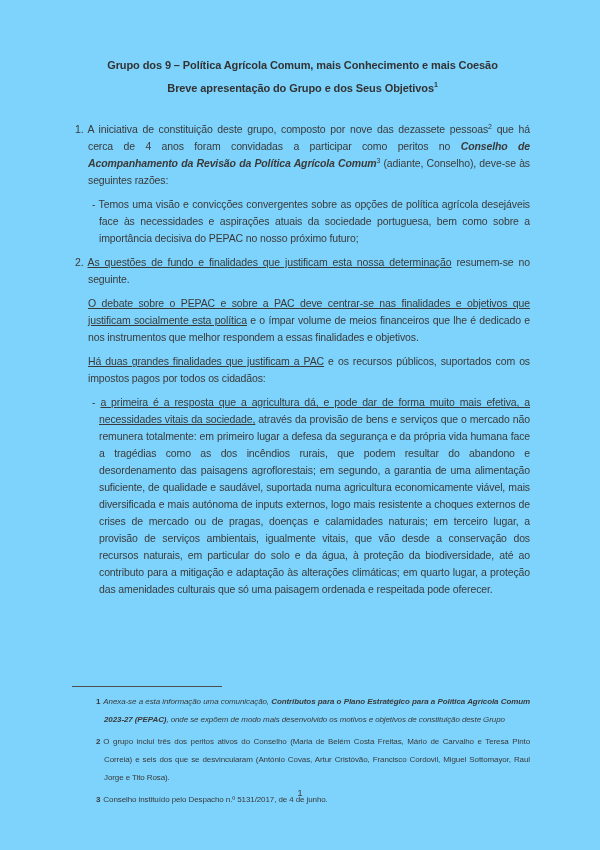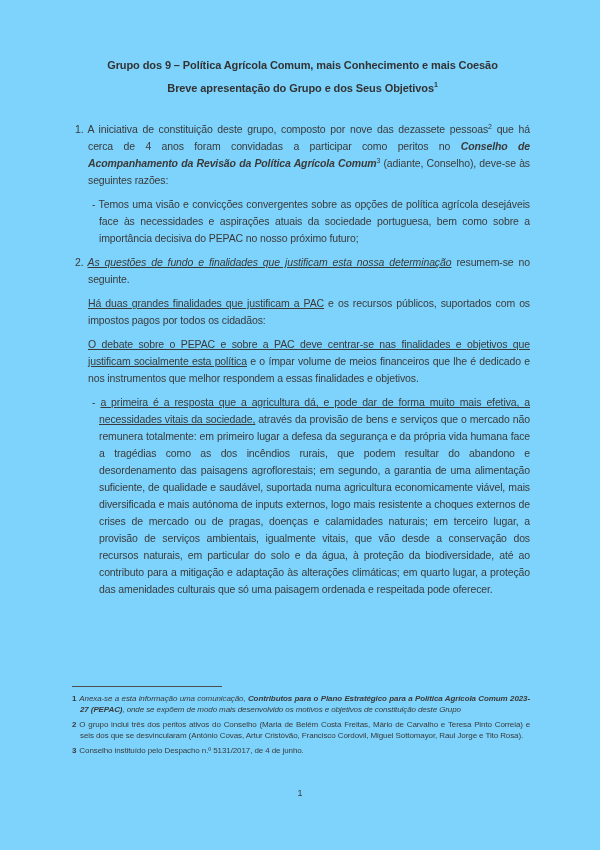--- a/index.html
+++ b/index.html
@@ -40,25 +40,26 @@
   .footer-block {
     position: absolute;
     left: 72px; right: 70px; top: 686px;
   }
   .fn-sep {
     width: 150px; height: 0;
     border-top: 1px solid #4d4d4d;
     margin-bottom: 6px;
   }
   .footnote {
-    font-size: 8px; line-height: 11px;
+    font-size: 8px; line-height: 18px;
     text-align: justify;
     letter-spacing: -0.1px;
     padding-left: 8px; text-indent: -8px;
     margin-bottom: 4px;
+    margin-left: 24px;
   }
   .fn-num { font-weight: bold; padding-right: 3px; }
   .page-number {
     position: absolute;
     top: 788px; left: 0; right: 0;
     text-align: center;
     font-size: 9px;
     color: #3a3a3a;
   }
 </style>
@@ -75,26 +76,26 @@
   <div class="body-text">
 
     <div class="para num-li">
       <span class="num">1.</span><span><span>A iniciativa de constituição deste grupo, composto por nove das dezassete pessoas</span><sup>2</sup><span> que há cerca de 4 anos foram convidadas a participar como peritos no </span><span style="font-weight: bold; font-style: italic;">Conselho de Acompanhamento da Revisão da Política Agrícola Comum</span><sup>3</sup><span> (adiante, Conselho), deve-se às seguintes razões:</span></span>
     </div>
 
     <div class="para sub-li"><span>- Temos uma visão e convicções convergentes sobre as opções de política agrícola desejáveis face às necessidades e aspirações atuais da sociedade portuguesa, bem como sobre a importância decisiva do PEPAC no nosso próximo futuro;</span></div>
 
 
     <div class="para num-li">
-      <span class="num">2.</span><span><span style="text-decoration: underline; font-style: italic;">As questões de fundo e finalidades que justificam esta nossa determinação</span><span> resumem-se no seguinte.</span></span>
+      <span class="num">2.</span><span><span style="text-decoration: underline;">As questões de fundo e finalidades que justificam esta nossa determinação</span><span> resumem-se no seguinte.</span></span>
     </div>
 
+    <div class="para ind"><span style="text-decoration: underline;">O debate sobre o PEPAC e sobre a PAC deve centrar-se nas finalidades e objetivos que justificam socialmente esta política</span><span> e o ímpar volume de meios financeiros que lhe é dedicado e nos instrumentos que melhor respondem a essas finalidades e objetivos.</span></div>
+
     <div class="para ind"><span style="text-decoration: underline;">Há duas grandes finalidades que justificam a PAC</span><span> e os recursos públicos, suportados com os impostos pagos por todos os cidadãos:</span></div>
-
-    <div class="para ind"><span style="text-decoration: underline;">O debate sobre o PEPAC e sobre a PAC deve centrar-se nas finalidades e objetivos que justificam socialmente esta política</span><span> e o ímpar volume de meios financeiros que lhe é dedicado e nos instrumentos que melhor respondem a essas finalidades e objetivos.</span></div>
 
     <div class="para sub-li"><span>- </span><span style="text-decoration: underline;">a primeira é a resposta que a agricultura dá, e pode dar de forma muito mais efetiva, a necessidades vitais da sociedade,</span><span> através da provisão de bens e serviços que o mercado não remunera totalmente: em primeiro lugar a defesa da segurança e da própria vida humana face a tragédias como as dos incêndios rurais, que podem resultar do abandono e desordenamento das paisagens agroflorestais; em segundo, a garantia de uma alimentação suficiente, de qualidade e saudável, suportada numa agricultura economicamente viável, mais diversificada e mais autónoma de inputs externos, logo mais resistente a choques externos de crises de mercado ou de pragas, doenças e calamidades naturais; em terceiro lugar, a provisão de serviços ambientais, igualmente vitais, que vão desde a conservação dos recursos naturais, em particular do solo e da água, à proteção da biodiversidade, até ao contributo para a mitigação e adaptação às alterações climáticas; em quarto lugar, a proteção das amenidades culturais que só uma paisagem ordenada e respeitada pode oferecer.</span></div>
 
   </div>
 
   <div class="footer-block">
     <div class="fn-sep"></div>
 
     <div class="footnote">
       <span class="fn-num">1</span><span><span style="font-style: italic;">Anexa-se a esta informação uma comunicação, </span><span style="font-weight: bold; font-style: italic;">Contributos para o Plano Estratégico para a Política Agrícola Comum 2023-27 (PEPAC)</span><span style="font-style: italic;">, onde se expõem de modo mais desenvolvido os motivos e objetivos de constituição deste Grupo</span></span>

